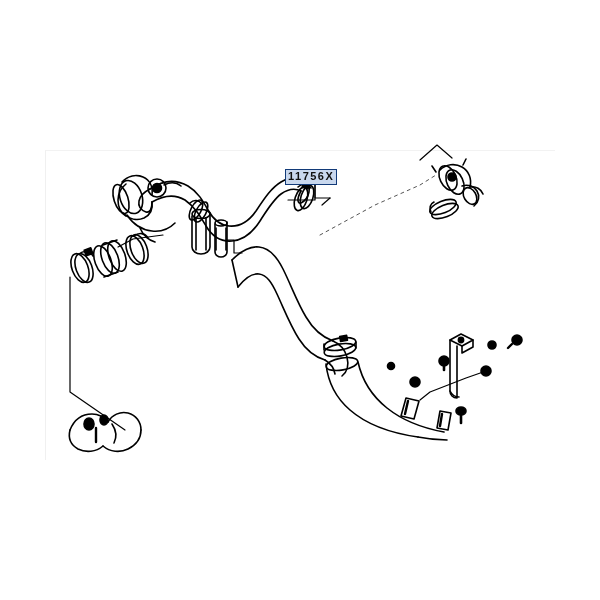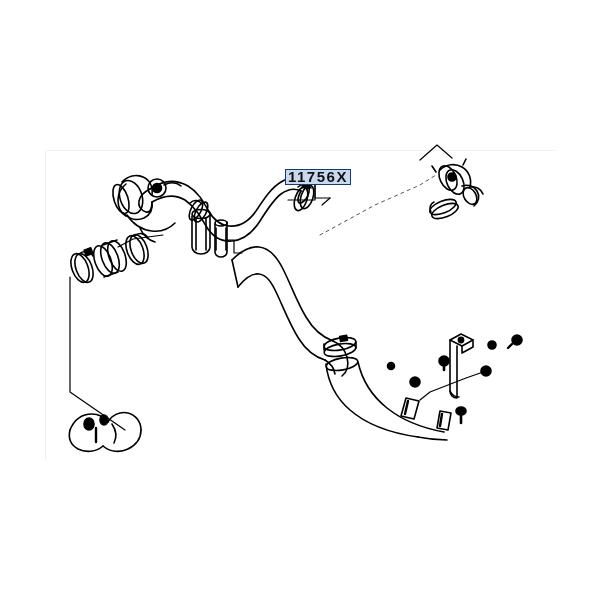--- a/index.html
+++ b/index.html
@@ -41,21 +41,21 @@
   
   #part-label {
     position: absolute;
     left: 285px;
     top: 169px;
     padding: 0px 2px 1px 2px;
     background: #c9d8ee;
     border: 1px solid #123a78;
     color: #101010;
     font-family: "Liberation Sans", sans-serif;
-    font-size: 15px;
+    font-size: 11px;
     font-weight: 700;
     letter-spacing: 1.5px;
     line-height: 13px;
     white-space: nowrap;
     box-sizing: border-box;
   }
 </style>
 </head>
 <body>
 

